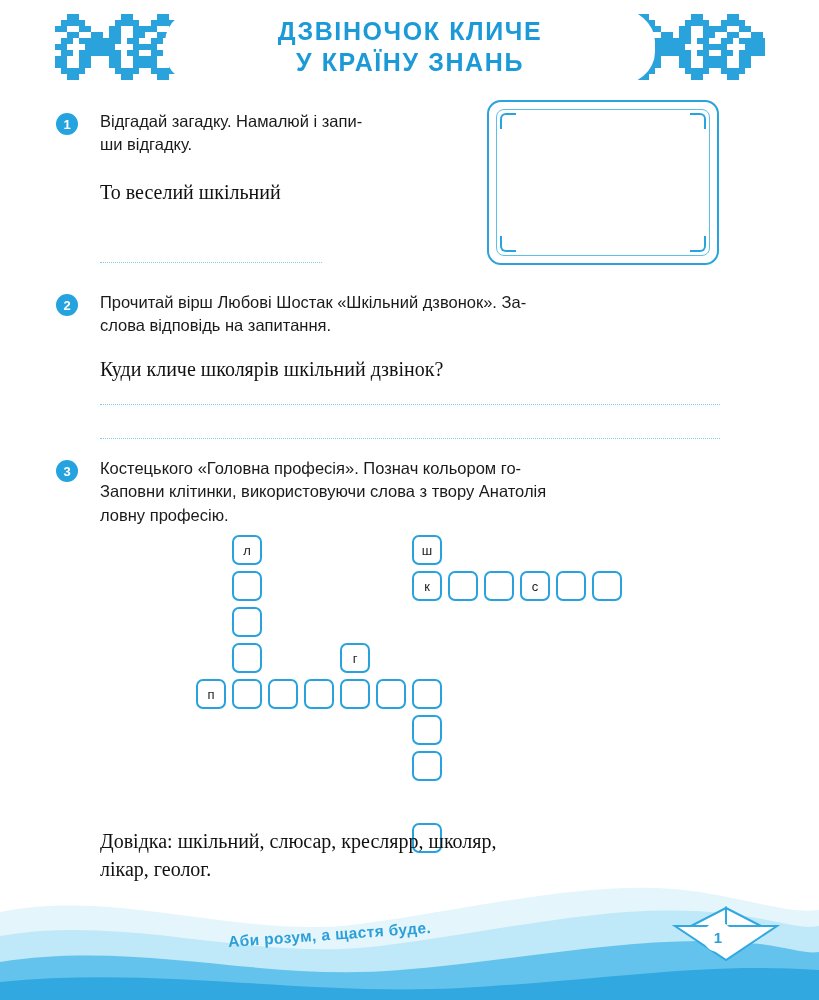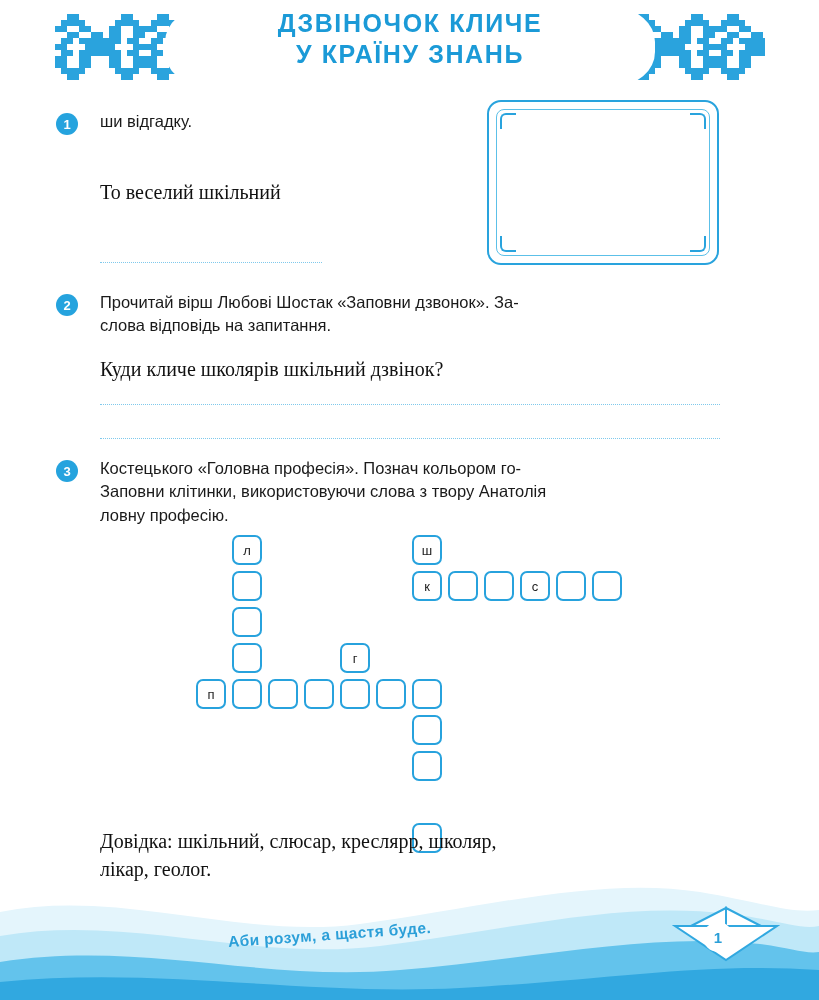--- a/index.html
+++ b/index.html
@@ -50,21 +50,21 @@
   }
   .title-text {
     position: absolute;
     left: 110px;
     top: 0;
     width: 490px;
     height: 78px;
     display: flex;
     flex-direction: column;
     align-items: center;
-    justify-content: flex-start;
+    justify-content: center;
     color: #1b9ad7;
     font-weight: bold;
     font-size: 25px;
     letter-spacing: 1.6px;
     line-height: 1.24;
     text-align: center;
   }
   .num-badge {
     position: absolute;
     width: 22px;
@@ -469,37 +469,38 @@
     </div>
   <div class="title-plate"></div>
   <div class="title-text">
     <div>ДЗВІНОЧОК КЛИЧЕ</div>
     <div>У КРАЇНУ ЗНАНЬ</div>
   </div>
 </div>
 
 <div class="num-badge" style="left:56px; top:113px;">1</div>
 <div class="task-text" style="position:absolute; left:100px; top:110px; width:375px;">
+  <div>Відгадай загадку. Намалюй і запи-</div>
   <div>ши відгадку.</div>
 </div>
 <div class="serif" style="position:absolute; left:100px; top:178px; width:380px;">
   <div>То веселий шкільний</div>
 </div>
 <div class="dotted-line" style="position:absolute; left:100px; top:262px; width:222px;"></div>
 
 <div class="draw-box">
   <span class="corner tl"></span>
   <span class="corner tr"></span>
   <span class="corner bl"></span>
   <span class="corner br"></span>
 </div>
 
 <div class="num-badge" style="left:56px; top:294px;">2</div>
 <div class="task-text" style="position:absolute; left:100px; top:291px; width:620px;">
-  <div>Прочитай вірш Любові Шостак «Заповни дзвонок». За-</div>
+  <div>Прочитай вірш Любові Шостак «Шкільний дзвонок». За-</div>
   <div>слова відповідь на запитання.</div>
 </div>
 <div class="serif" style="position:absolute; left:100px; top:355px; width:620px;">Куди кличе школярів шкільний дзвінок?</div>
 <div class="dotted-line" style="position:absolute; left:100px; top:404px; width:620px;"></div>
 <div class="dotted-line" style="position:absolute; left:100px; top:438px; width:620px;"></div>
 
 <div class="num-badge" style="left:56px; top:460px;">3</div>
 <div class="task-text" style="position:absolute; left:100px; top:457px; width:625px;">
   <div>Костецького «Головна професія». Познач кольором го-</div>
   <div>Заповни клітинки, використовуючи слова з твору Анатолія</div>

